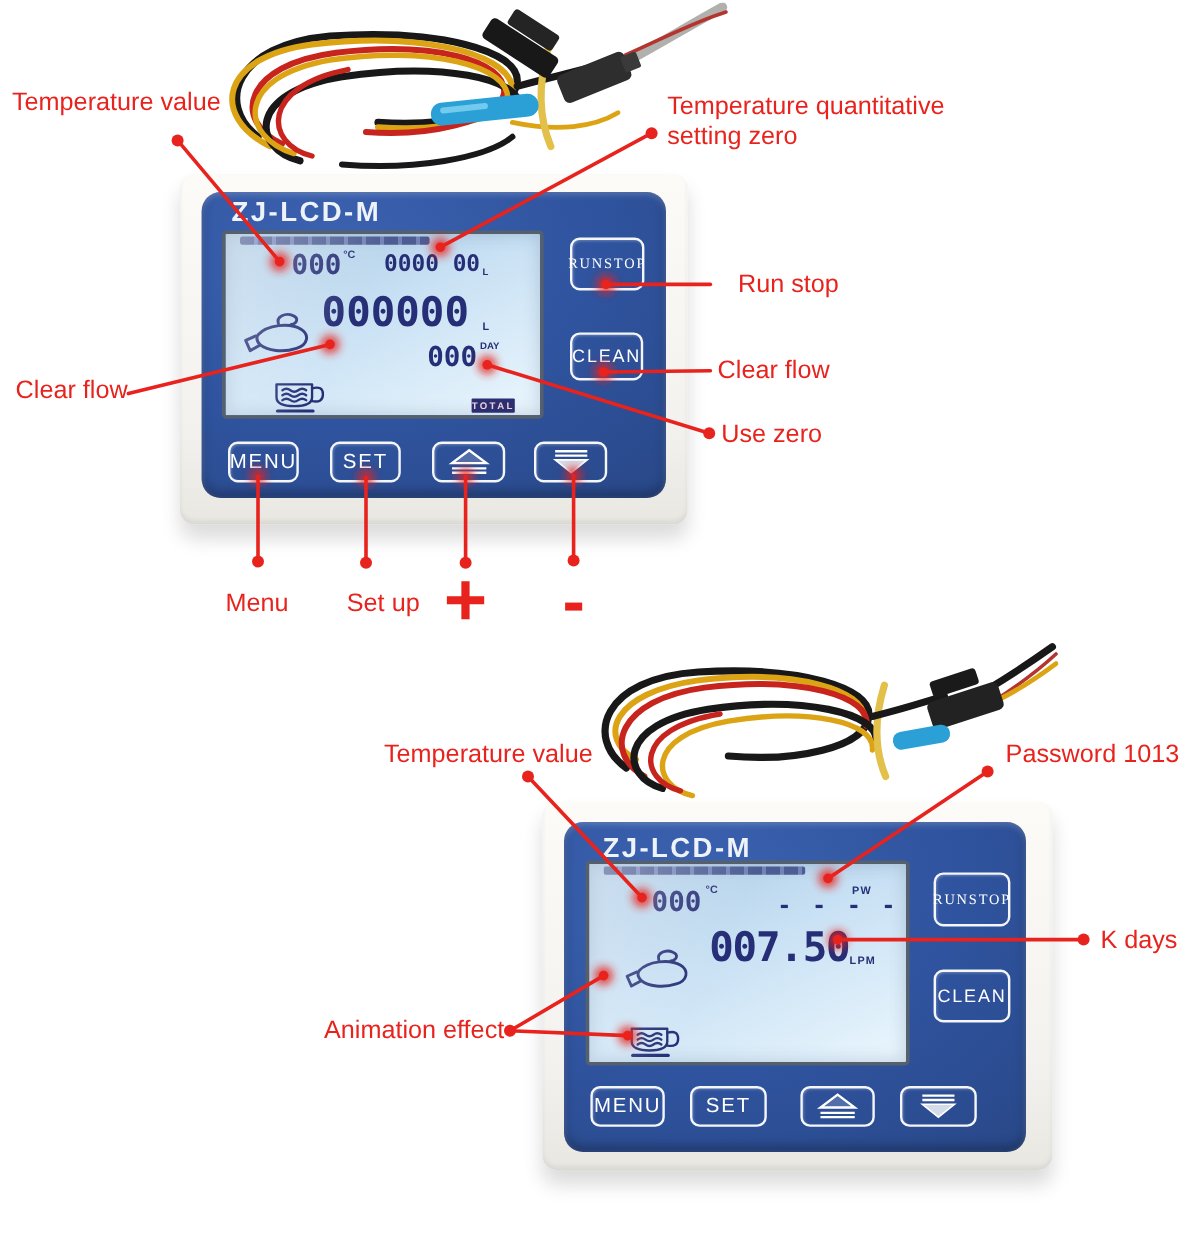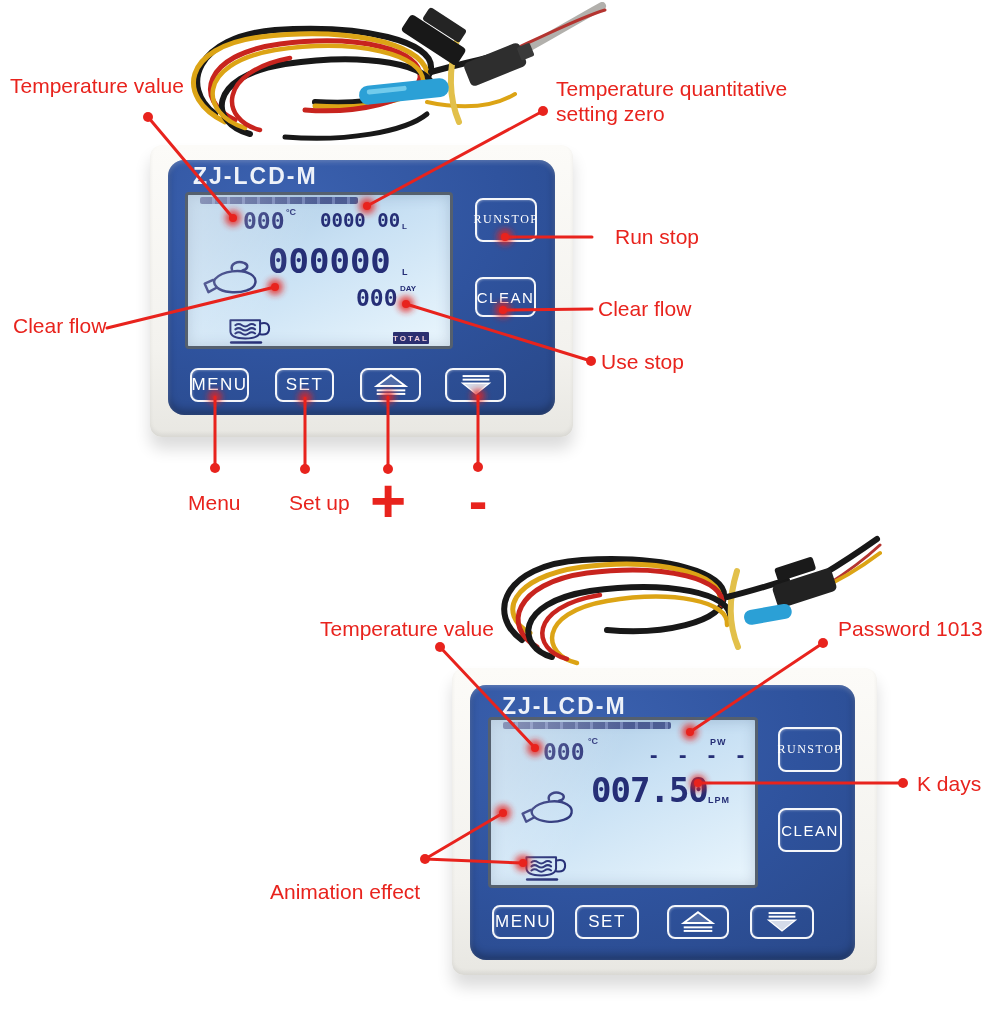--- a/index.html
+++ b/index.html
@@ -281,24 +281,24 @@
         <circle cx="503" cy="813" r="4"></circle>
       <circle cx="523" cy="863" r="4"></circle>
     </g>
   </svg>
 
   <div class="note" style="left:10px;top:74px">Temperature value</div>
   <div class="note" style="left:556px;top:77px">Temperature quantitative</div>
   <div class="note" style="left:556px;top:102px">setting zero</div>
   <div class="note" style="left:615px;top:225px">Run stop</div>
   <div class="note" style="left:598px;top:297px">Clear flow</div>
-  <div class="note" style="left:601px;top:350px">Use stop</div>
+  <div class="note" style="left:601px;top:350px">Use zero</div>
   <div class="note" style="left:13px;top:314px">Clear flow</div>
   <div class="note" style="left:188px;top:491px">Menu</div>
   <div class="note" style="left:289px;top:491px">Set up</div>
   <div class="note big" style="left:362px;top:464px;width:52px;text-align:center;font-size:62px">+</div>
   <div class="note big" style="left:454px;top:468px;width:48px;text-align:center;font-size:56px">-</div>
   <div class="note" style="left:320px;top:617px">Temperature value</div>
   <div class="note" style="left:838px;top:617px">Password 1013</div>
   <div class="note" style="left:917px;top:772px">K days</div>
-  <div class="note" style="left:270px;top:880px">Animation effect</div>
+  <div class="note" style="left:270px;top:847px">Animation effect</div>
 
 </div>
 
 </body></html>

